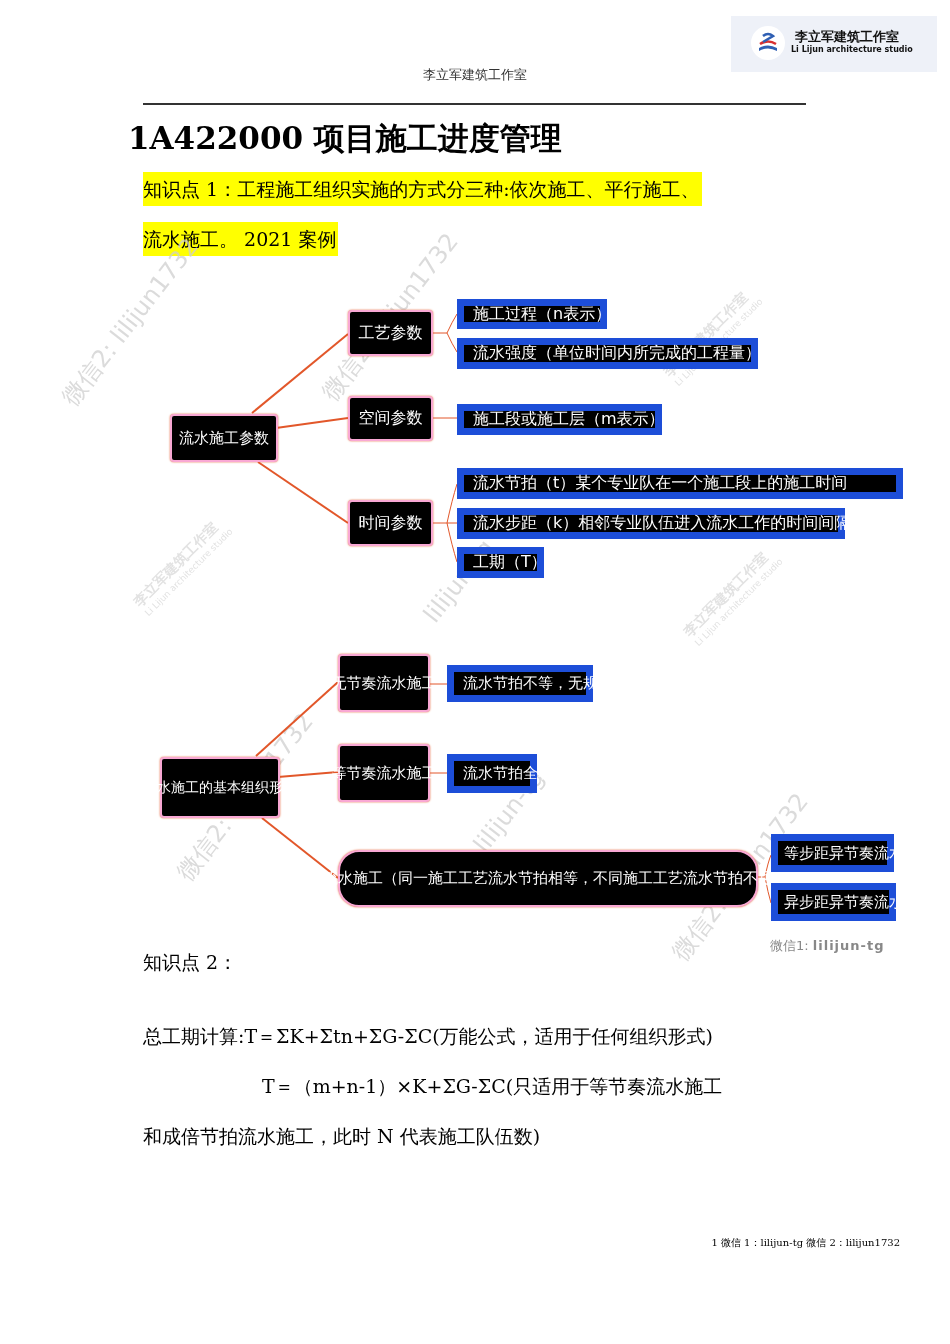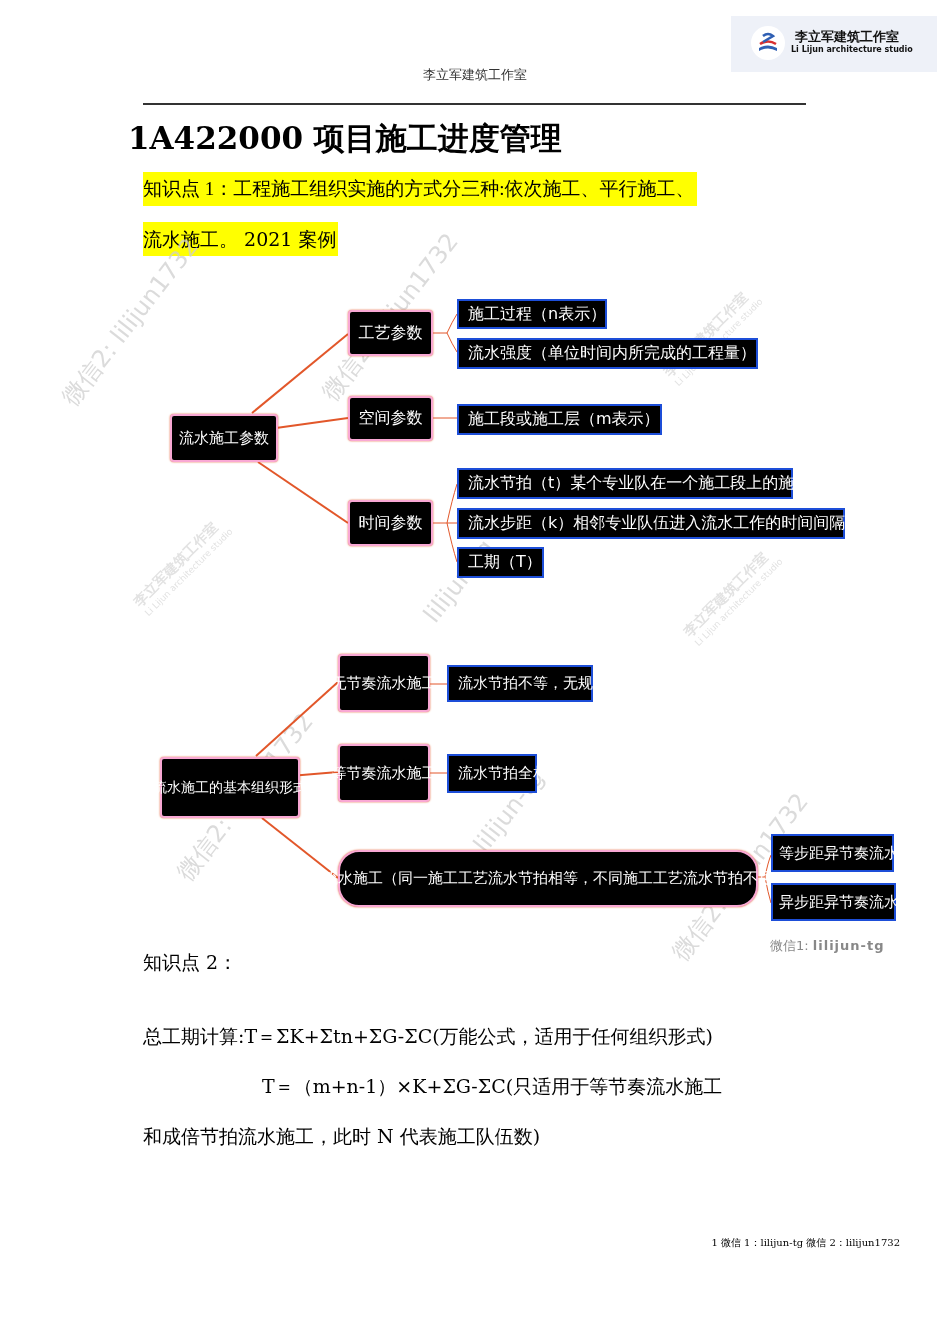--- a/index.html
+++ b/index.html
@@ -7,26 +7,26 @@
          font-family:"DejaVu Serif", serif; color:#000; }
   .abs { position:absolute; }
   .logo-box { left:731px; top:16px; width:206px; height:56px; background:#eef1f8; }
   .logo-emblem { left:20px; top:10px; width:34px; height:34px; border-radius:50%; background:#fff; }
   .logo-cn { left:64px; top:12px; font-family:"DejaVu Sans", sans-serif; font-weight:bold; font-size:13px; color:#111; white-space:nowrap; }
   .logo-en { left:60px; top:29px; font-family:"DejaVu Sans", sans-serif; font-weight:bold; font-size:8px; color:#111; white-space:nowrap; }
   .header-text { left:0; width:950px; top:66px; text-align:center; font-size:13px; color:#333; }
   .header-rule { left:143px; top:103px; width:663px; height:2px; background:#333; }
   .title { left:128px; top:118px; font-size:31px; font-weight:bold; white-space:nowrap; letter-spacing:0px; }
   .hl { background:#ffff00; font-size:19px; white-space:nowrap; line-height:34px; padding-right:2px; }
-  .kp1-l1 { left:143px; top:172px;font-family:Liberation Serif, serif; }
+  .kp1-l1 { left:143px; top:172px; }
   .kp1-l2 { left:143px; top:222px; }
   .node { position:absolute; background:#000; color:#fff; font-family:"DejaVu Sans", sans-serif;
           font-size:16px; display:flex; align-items:center; justify-content:center; white-space:nowrap; box-sizing:border-box; }
   .node.main { border:2px solid #f9a8d4; border-radius:4px; box-shadow:0 0 2px #e2572a; }
-  .node.leaf { justify-content:flex-start; padding-left:9px; border:2px solid #1d4ed8; }
+  .node.leaf { justify-content:flex-start; padding-left:9px; border:7px solid #1d4ed8; }
   svg.lines { position:absolute; left:0; top:0; }
   .wm { position:absolute; color:#cfcfcf; font-family:"DejaVu Sans", sans-serif; font-size:24px;
         transform-origin:left bottom; white-space:nowrap; opacity:0.75; }
   .wm-studio { position:absolute; color:#d6d6d6; font-family:"DejaVu Sans", sans-serif; font-weight:bold;
                font-size:14px; transform-origin:left bottom; white-space:nowrap; opacity:0.7; }
   .wm-studio span { display:block; font-size:9px; font-weight:normal; }
   .caption { left:770px; top:937px; font-family:"DejaVu Sans", sans-serif; font-size:13px; color:#888; white-space:nowrap; }
   .caption b { letter-spacing:1px; }
   .body-line { position:absolute; left:143px; font-size:19px; white-space:nowrap; }
   .footer { right:50px; top:1236px; font-size:10px; white-space:nowrap; }
@@ -100,25 +100,25 @@
 
 <div class="node main" style="left:170px; top:414px; width:108px; height:48px; font-size:15px;">流水施工参数</div>
 
 <div class="node main" style="left:348px; top:310px; width:85px; height:46px;">工艺参数</div>
 <div class="node main" style="left:348px; top:396px; width:85px; height:45px;">空间参数</div>
 <div class="node main" style="left:348px; top:500px; width:85px; height:46px;">时间参数</div>
 
 <div class="node leaf" style="left:457px; top:299px; width:150px; height:30px;">施工过程（n表示）</div>
 <div class="node leaf" style="left:457px; top:338px; width:301px; height:31px;">流水强度（单位时间内所完成的工程量）</div>
 <div class="node leaf" style="left:457px; top:404px; width:205px; height:31px;">施工段或施工层（m表示）</div>
-<div class="node leaf" style="left:457px; top:468px; width:336px; height:31px;">流水节拍（t）某个专业队在一个施工段上的施工时间</div>
+<div class="node leaf" style="left:457px; top:468px; width:446px; height:31px;">流水节拍（t）某个专业队在一个施工段上的施工时间</div>
 <div class="node leaf" style="left:457px; top:508px; width:388px; height:31px;">流水步距（k）相邻专业队伍进入流水工作的时间间隔</div>
 <div class="node leaf" style="left:457px; top:547px; width:87px; height:31px;">工期（T）</div>
 
-<div class="node main" style="left:160px; top:757px; width:140px; height:61px; font-size:14px;">流水施工的基本组织形式</div>
+<div class="node main" style="left:160px; top:757px; width:120px; height:61px; font-size:14px;">流水施工的基本组织形式</div>
 
 <div class="node main" style="left:338px; top:654px; width:92px; height:58px; font-size:15px;">无节奏流水施工</div>
 <div class="node main" style="left:338px; top:744px; width:92px; height:58px; font-size:15px;">等节奏流水施工</div>
 <div class="node main" style="left:338px; top:850px; width:420px; height:57px; font-size:15px;border-radius:21px;">异节奏流水施工（同一施工工艺流水节拍相等，不同施工工艺流水节拍不尽相等）</div>
 
 <div class="node leaf" style="left:447px; top:665px; width:146px; height:37px; font-size:15px;">流水节拍不等，无规律可循</div>
 <div class="node leaf" style="left:447px; top:754px; width:90px; height:39px; font-size:15px;">流水节拍全相等</div>
 <div class="node leaf" style="left:771px; top:834px; width:123px; height:38px; font-size:15px; padding-left:6px;">等步距异节奏流水施工</div>
 <div class="node leaf" style="left:771px; top:883px; width:125px; height:38px; font-size:15px; padding-left:6px;">异步距异节奏流水 施工</div>
 

